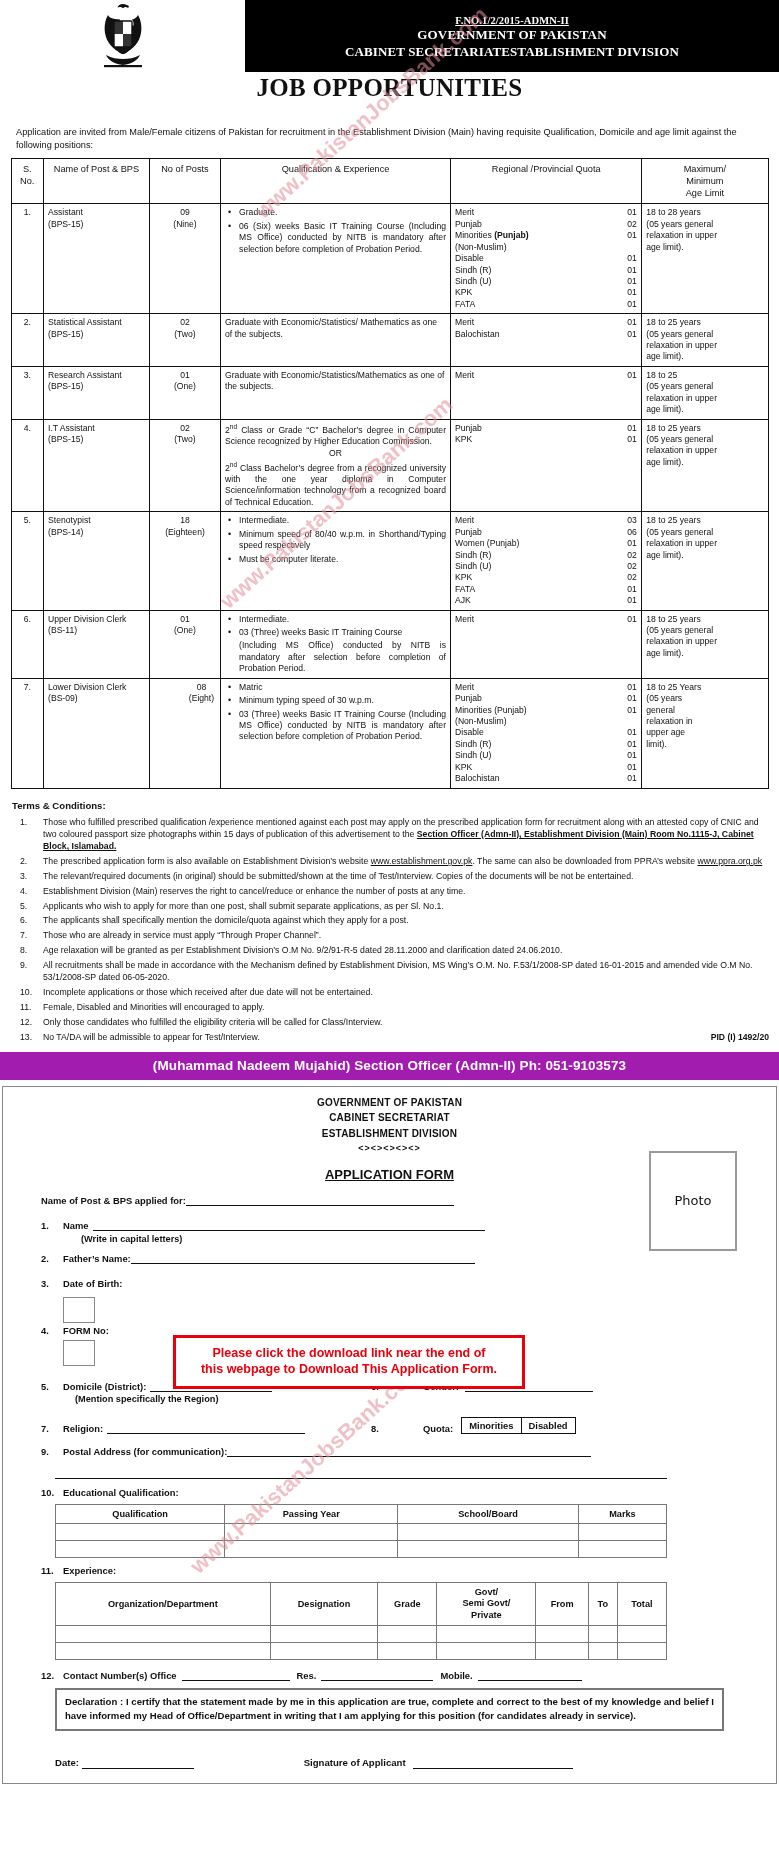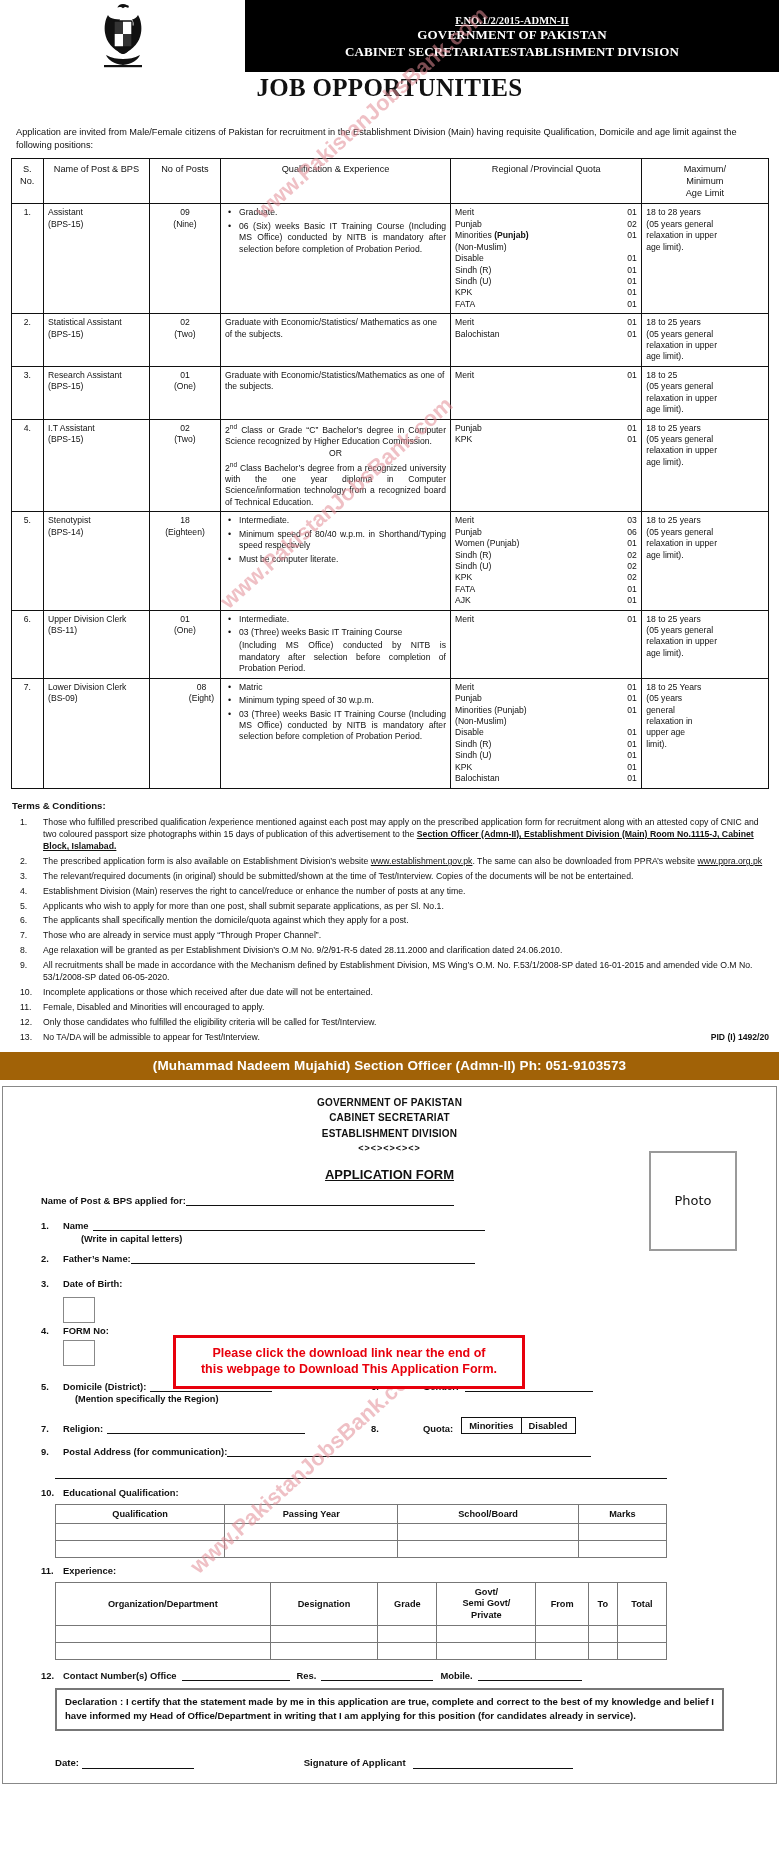--- a/index.html
+++ b/index.html
@@ -56,21 +56,21 @@
   ol.terms { margin:0; padding:0; list-style:none; counter-reset:t; }
   ol.terms > li { counter-increment:t; position:relative; padding-left:33px; margin-bottom:2.5px;
                   font-size:8.7px; line-height:1.42; text-align:left; }
   ol.terms > li:before { content: counter(t) "."; position:absolute; left:10px; width:22px; }
   .u { text-decoration:underline; }
   .b { font-weight:bold; }
   .lnk { text-decoration:underline; color:#111; }
   .pid { float:right; font-weight:bold; font-size:8.6px;text-align:center; }
 
   
-  .officer-bar { background:#a16207; color:#fff; text-align:center; font-weight:bold;
+  .officer-bar { background:#a21caf; color:#fff; text-align:center; font-weight:bold;
                  font-size:13.5px; padding:6px 0 7px 0; margin-top:3px; letter-spacing:.1px; }
 
   
   .form { border:1px solid #888; margin:6px 2px 4px 2px; padding:8px 0 10px 0; position:relative; }
   .form-hdr { text-align:center; font-weight:bold; font-size:10px; line-height:1.55; letter-spacing:.2px; }
   .dia { font-size:9px; letter-spacing:1px; margin-top:1px;}
   .app-title { text-align:center; font-weight:bold; font-size:13px; text-decoration:underline; margin:11px 0 12px 0; }
   .photo-box { position:absolute; right:39px; top:64px; width:88px; height:100px;
                border:2px solid #9a9a9a; display:flex; align-items:center; justify-content:center;
                font-size:13px; font-family:"DejaVu Sans", sans-serif; }
@@ -471,21 +471,21 @@
         <li>The prescribed application form is also available on Establishment Division’s website <span class="lnk">www.establishment.gov.pk</span>. The same can also be downloaded from PPRA’s website <span class="lnk">www.ppra.org.pk</span></li>
         <li>The relevant/required documents (in original) should be submitted/shown at the time of Test/Interview. Copies of the documents will be not be entertained.</li>
         <li>Establishment Division (Main) reserves the right to cancel/reduce or enhance the number of posts at any time.</li>
         <li>Applicants who wish to apply for more than one post, shall submit separate applications, as per Sl. No.1.</li>
         <li>The applicants shall specifically mention the domicile/quota against which they apply for a post.</li>
         <li>Those who are already in service must apply “Through Proper Channel”.</li>
         <li>Age relaxation will be granted as per Establishment Division’s O.M No. 9/2/91-R-5 dated 28.11.2000 and clarification dated 24.06.2010.</li>
         <li>All recruitments shall be made in accordance with the Mechanism defined by Establishment Division, MS Wing’s O.M. No. F.53/1/2008-SP dated 16-01-2015 and amended vide O.M No. 53/1/2008-SP dated 06-05-2020.</li>
         <li>Incomplete applications or those which received after due date will not be entertained.</li>
         <li>Female, Disabled and Minorities will encouraged to apply.</li>
-        <li>Only those candidates who fulfilled the eligibility criteria will be called for Test/Interview.</li>
+        <li>Only those candidates who fulfilled the eligibility criteria will be called for Class/Interview.</li>
         <li>No TA/DA will be admissible to appear for Test/Interview.<span class="pid">PID (I) 1492/20</span></li>
       </ol>
   </div>
 
   <div class="officer-bar">(Muhammad Nadeem Mujahid) Section Officer (Admn-II) Ph: 051-9103573</div>
 
   <div class="form">
     <div class="form-hdr">
       <div>GOVERNMENT OF PAKISTAN</div>
       <div>CABINET SECRETARIAT</div>

